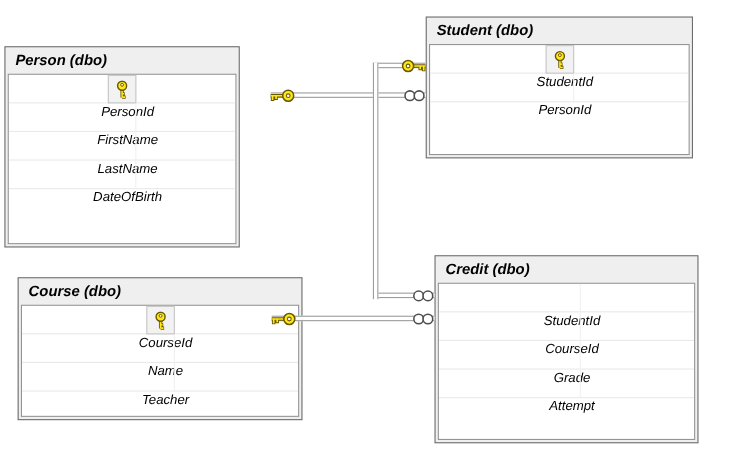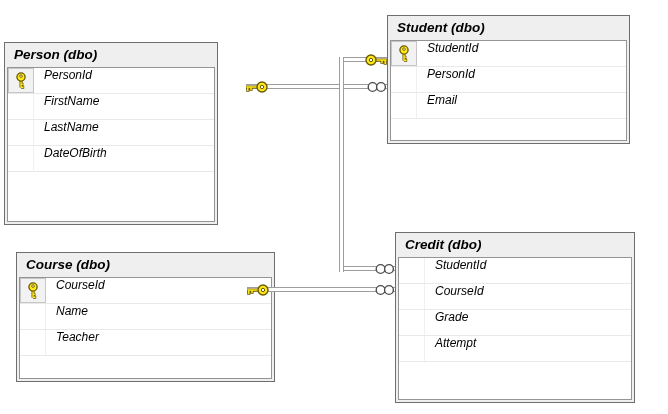--- a/index.html
+++ b/index.html
@@ -14,22 +14,22 @@
   }
   .table-title{
     height:23px;line-height:23px;padding-left:9px;
     font-size:13.5px;font-weight:bold;white-space:nowrap;overflow:hidden;
   }
   .table-body{
     position:absolute;left:2px;right:2px;top:24px;bottom:2px;
     background:#ffffff;border:1px solid #949494;box-sizing:border-box;overflow:hidden;
   }
   .col-row{
-    display:flex;height:26px;box-sizing:border-box;
-    border-bottom:1px solid #e9e9e9;font-size:12px;
+    display:flex;align-items:center;height:26px;box-sizing:border-box;
+    border-bottom:1px solid #e9e9e9;font-size:12px;flex-direction:column;
   }
   .icon-cell{
     width:26px;height:100%;flex:0 0 26px;display:flex;align-items:center;justify-content:center;
     border-right:1px solid #f0f0f0;box-sizing:border-box;
   }
   .col-row.pk .icon-cell{
     background:#f2f2f2;border:1px solid #c6c6c6;
   }
   .col-name{padding-left:10px;white-space:nowrap;}
   
@@ -113,24 +113,20 @@
             <svg width="12" height="17" viewBox="0 0 12 17">
               <use href="#key-v"></use>
             </svg>
           </span>
         <span class="col-name">StudentId</span>
       </div>
       <div class="col-row">
         <span class="icon-cell"></span>
         <span class="col-name">PersonId</span>
       </div>
-      <div class="col-row">
-        <span class="icon-cell"></span>
-        <span class="col-name">Email</span>
-      </div>
     </div>
   </div>
 
   <div class="table-node" style="left:16px;top:252px;width:259px;height:130px">
     <div class="table-title">Course (dbo)</div>
     <div class="table-body">
       <div class="col-row pk">
         <span class="icon-cell">
             <svg width="12" height="17" viewBox="0 0 12 17">
               <use href="#key-v"></use>

